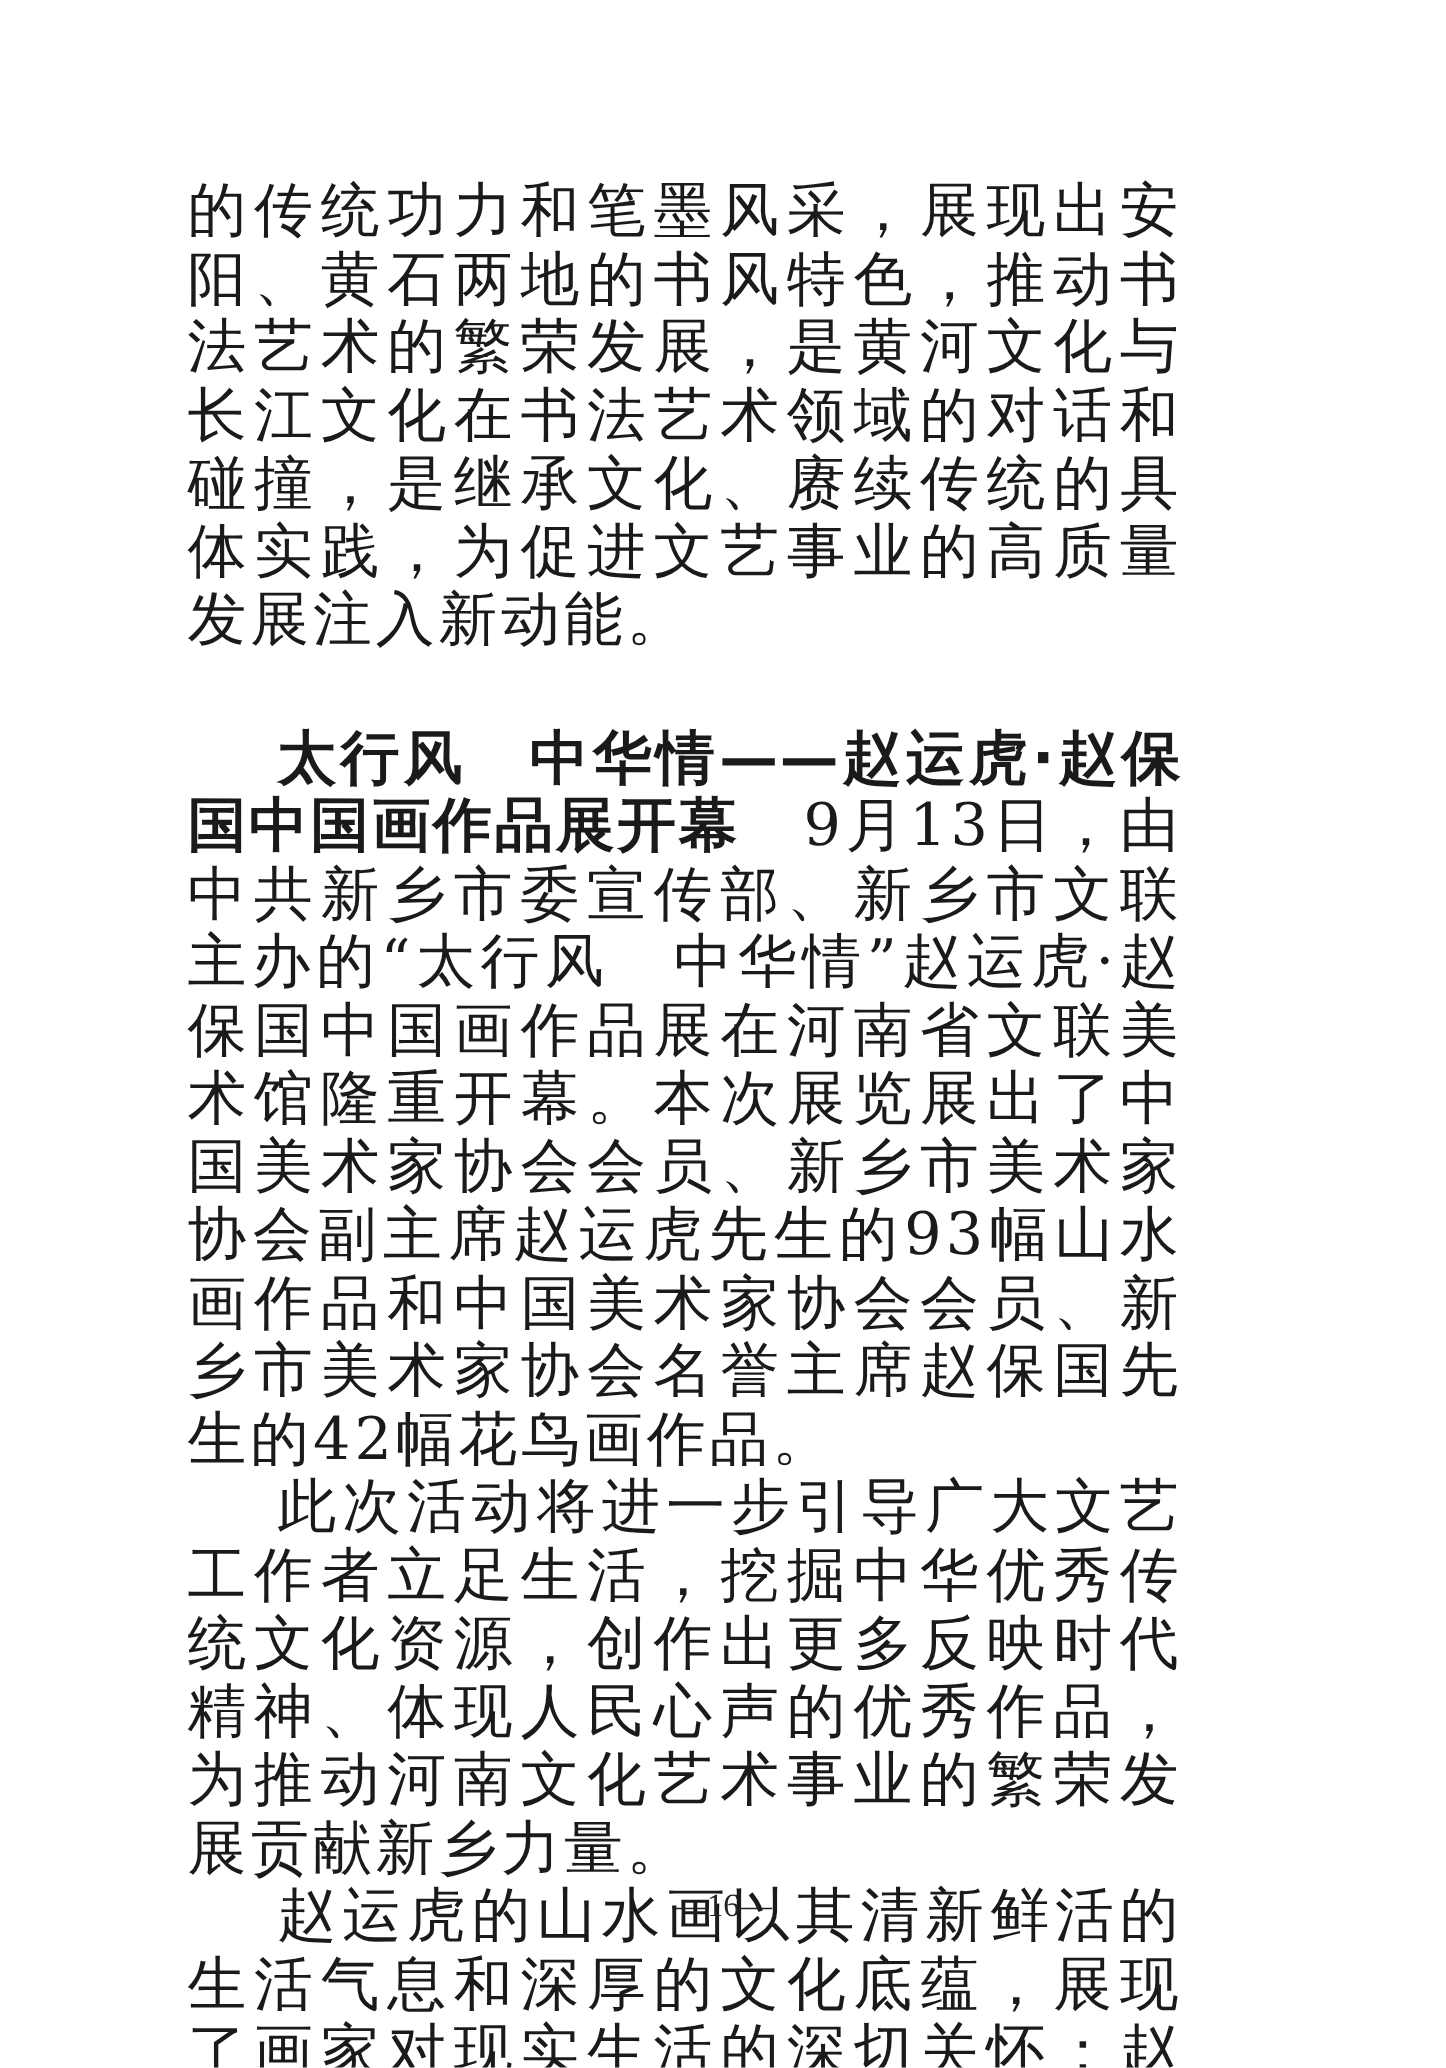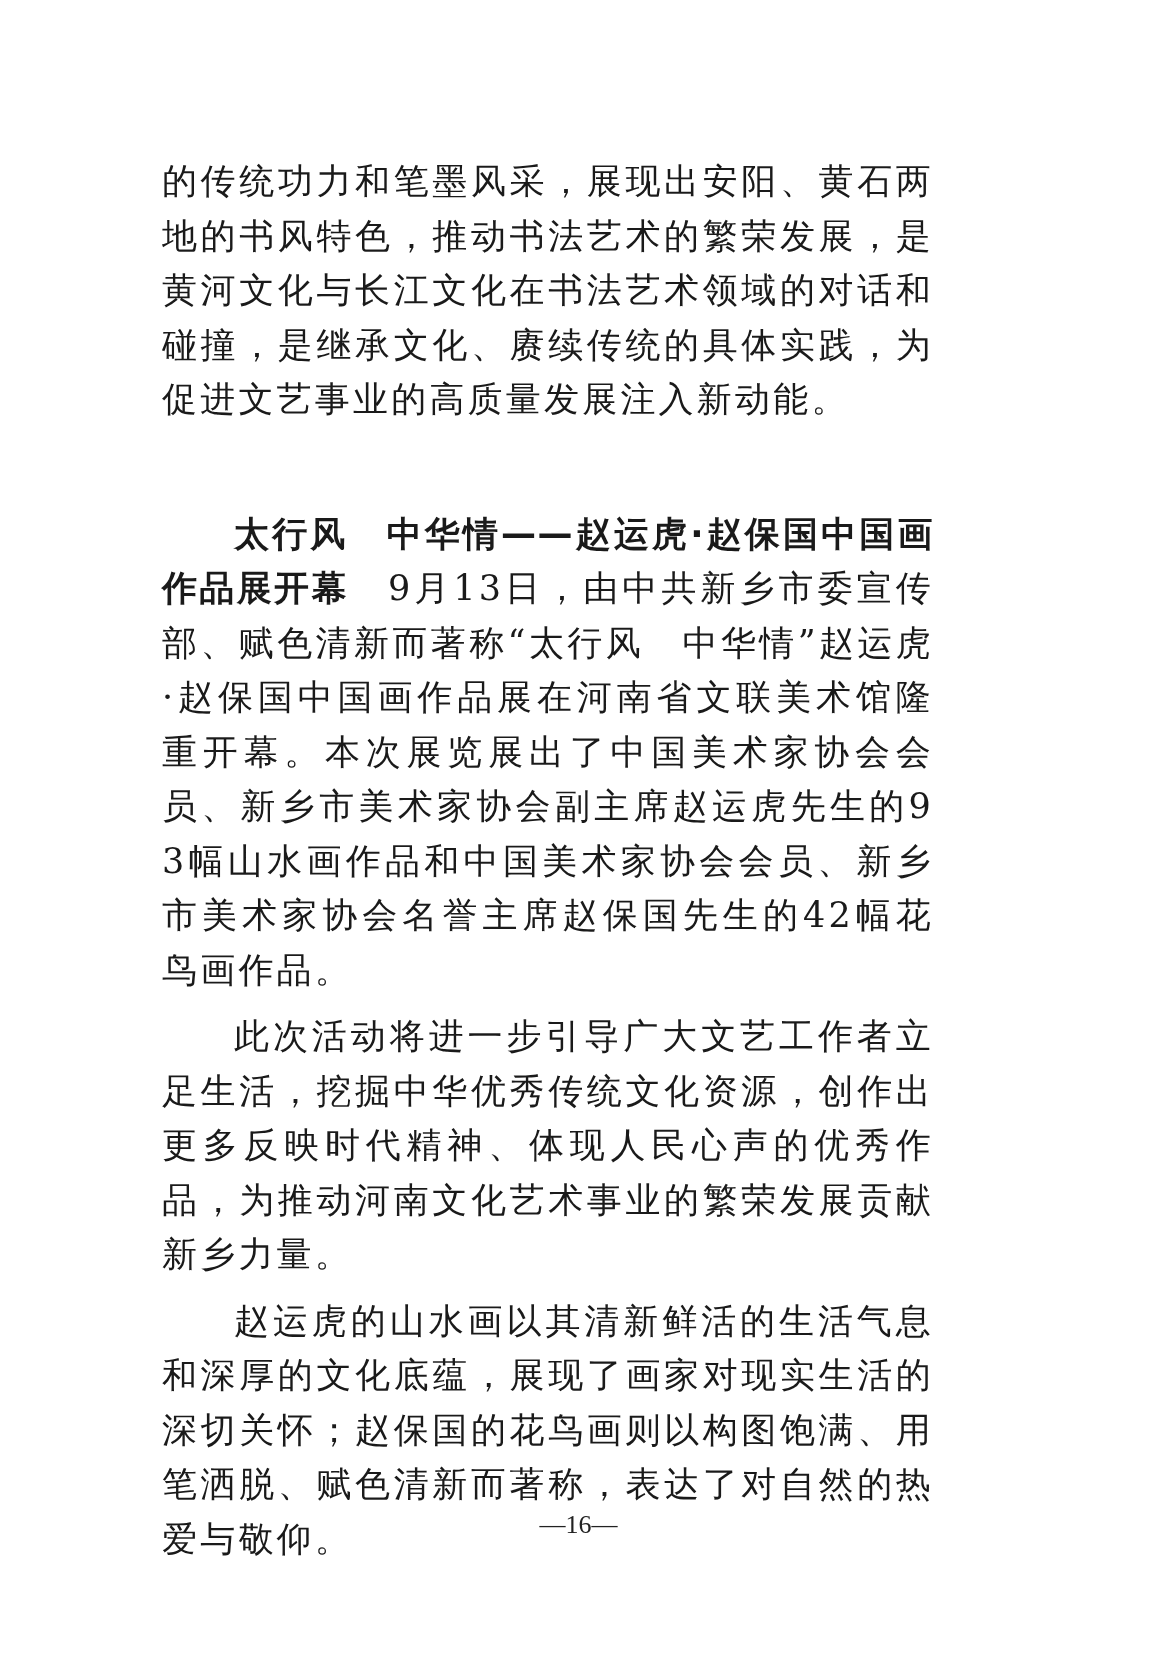--- a/index.html
+++ b/index.html
@@ -15,22 +15,22 @@
       color: #1a1a1a;
       font-family: "DejaVu Serif", "Liberation Serif", serif;
     }
     .page-content {
       position: absolute;
       left: 150px;
       top: 142px;
       width: 796px;
     }
     .para {
-      margin: 12px;
-      font-size: 35px;
+      margin: 0;
+      font-size: 47px;
       line-height: 54.5px;
       letter-spacing: 3.2px;
       text-align: justify;
       text-align-last: left;
       word-break: break-all;
     }
     .indent {
       text-indent: 72px;
     }
     .gap {
@@ -53,20 +53,20 @@
     }
   </style>
 </head>
 <body>
 
 <div class="page-content">
   <p class="para">的传统功力和笔墨风采，展现出安阳、黄石两地的书风特色，推动书法艺术的繁荣发展，是黄河文化与长江文化在书法艺术领域的对话和碰撞，是继承文化、赓续传统的具体实践，为促进文艺事业的高质量发展注入新动能。</p>
 
   <div class="gap"></div>
 
-  <p class="para indent"><span class="headline">太行风　中华情——赵运虎·赵保国中国画作品展开幕</span><span>　9月13日，由中共新乡市委宣传部、赋色清新而著称“太行风　中华情”赵运虎·赵保国中国画作品展在河南省文联美术馆隆重开幕。本次展览展出了中国美术家协会会员、新乡市美术家协会副主席赵运虎先生的93幅山水画作品和中国美术家协会会员、新乡市美术家协会名誉主席赵保国先生的42幅花鸟画作品。</span></p>
+  <p class="para indent"><span class="headline">太行风　中华情——赵运虎·赵保国中国画作品展开幕</span><span>　9月13日，由中共新乡市委宣传部、新乡市文联主办的“太行风　中华情”赵运虎·赵保国中国画作品展在河南省文联美术馆隆重开幕。本次展览展出了中国美术家协会会员、新乡市美术家协会副主席赵运虎先生的93幅山水画作品和中国美术家协会会员、新乡市美术家协会名誉主席赵保国先生的42幅花鸟画作品。</span></p>
 
   <p class="para indent">此次活动将进一步引导广大文艺工作者立足生活，挖掘中华优秀传统文化资源，创作出更多反映时代精神、体现人民心声的优秀作品，为推动河南文化艺术事业的繁荣发展贡献新乡力量。</p>
 
   <p class="para indent">赵运虎的山水画以其清新鲜活的生活气息和深厚的文化底蕴，展现了画家对现实生活的深切关怀；赵保国的花鸟画则以构图饱满、用笔洒脱、赋色清新而著称，表达了对自然的热爱与敬仰。</p>
 </div>
 
 <div class="page-number">—16—</div>
 
 </body></html>

